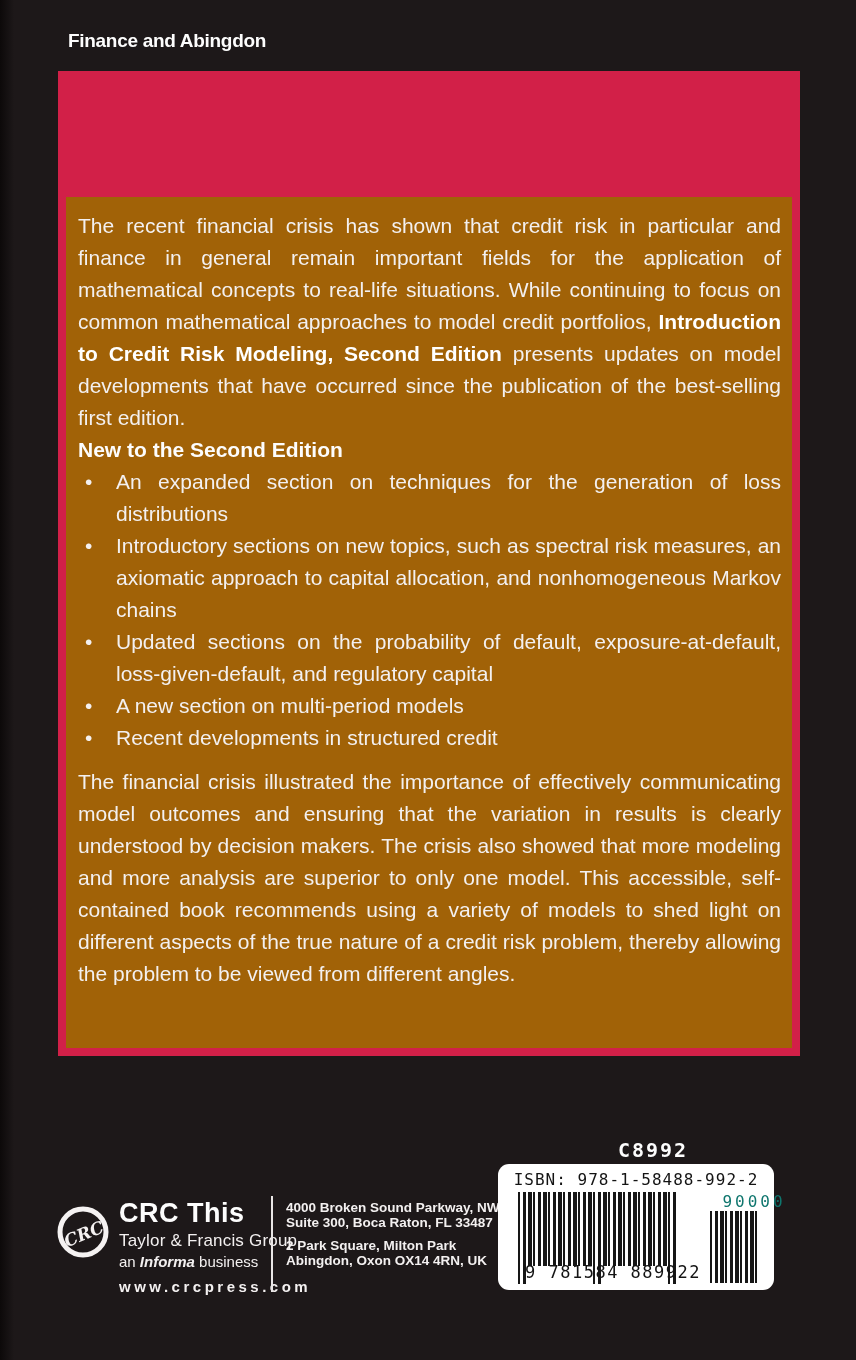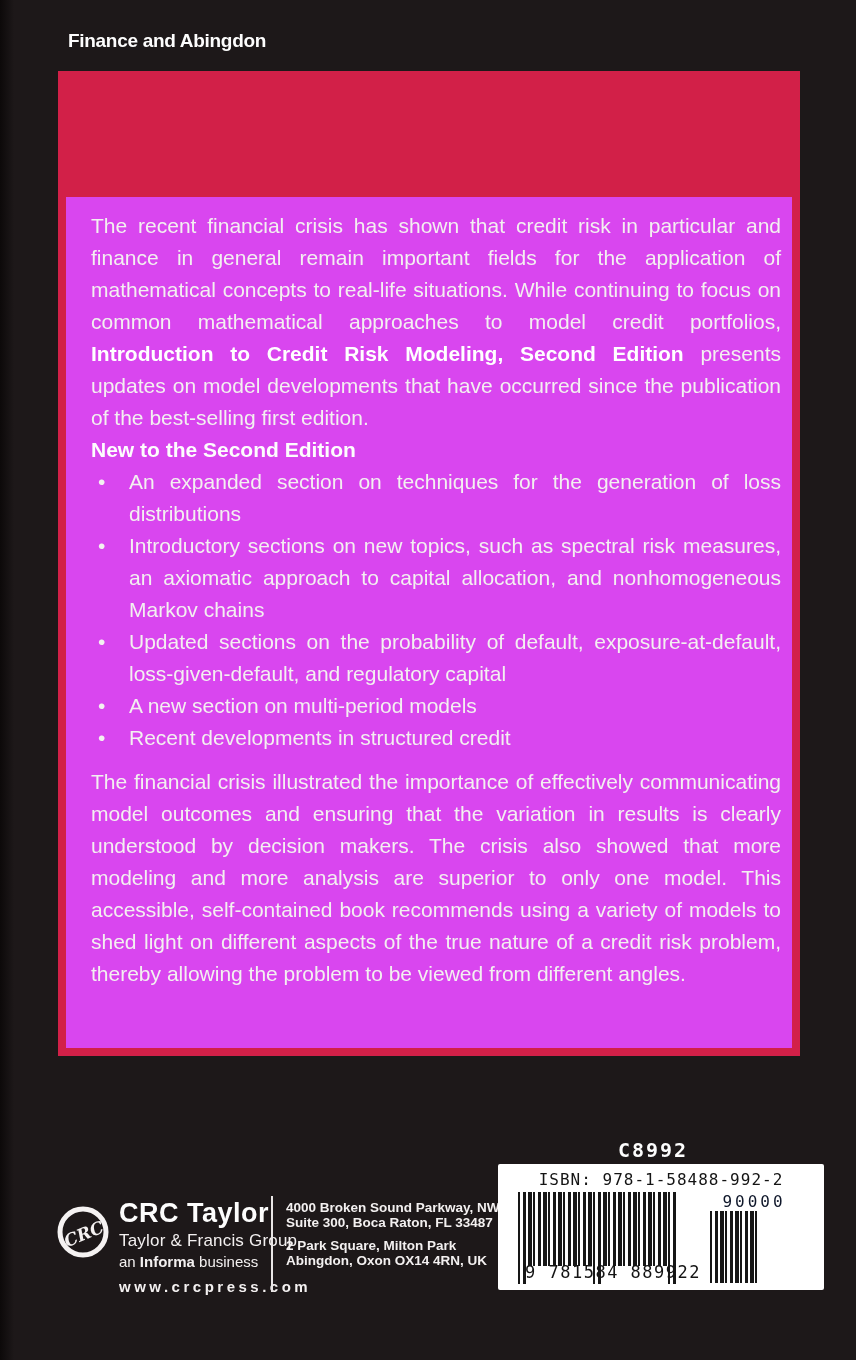--- a/index.html
+++ b/index.html
@@ -31,75 +31,75 @@
     transform:scaleX(0.82); transform-origin:50% 50%;
   }
   .book-subtitle {
     margin-top:5px;
     font-size:31px; font-weight:800; letter-spacing:-0.5px;
     white-space:nowrap; color:#ffffff;
     transform:scaleX(0.86); transform-origin:50% 50%;
   }
   .content-panel {
     position:absolute; left:8px; right:8px; top:126px; bottom:8px;
-    background:#d946ef;
-    padding:13px 11px 10px 25px;
+    background:#a16207;
+    padding:13px 11px 10px 12px;
     font-size:21px; line-height:32px;
   }
   .content-panel p { text-align:justify; }
   .bold-inline { font-weight:bold; color:#ffffff; }
   .new-heading { font-size:21px; font-weight:bold; color:#fdfdfd; }
   .bullet-list { list-style:none; }
   .bullet-list li { position:relative; padding-left:38px; text-align:justify; }
   .bullet-dot { position:absolute; left:7px; top:0; font-size:21px; }
   .closing-para { margin-top:12px; }
 
   
   .publisher-block { position:absolute; left:56px; top:1198px; }
   .crc-logo { position:absolute; left:0; top:6px; }
   .press-lines { margin-left:63px; }
   .press-name { font-size:27px; font-weight:bold; letter-spacing:0.5px; color:#fdfdfd; }
   .press-group { font-size:17px; font-weight:normal; letter-spacing:0.2px; margin-top:2px; }
   .press-informa { font-size:15px; margin-top:2px; }
-  .press-informa .informa-bold { font-weight:bold; }
+  .press-informa .informa-bold { font-weight:bold;font-style:italic; }
   .press-site { font-size:15px; font-weight:bold; letter-spacing:3.5px; margin-top:8px; }
   .footer-divider {
     position:absolute; left:271px; top:1196px; width:2px; height:96px; background:#e9e6e6;
   }
   .address-col { position:absolute; left:286px; top:1200px; font-size:13.5px; font-weight:bold; }
   .address-group { margin-bottom:8px; line-height:15px; }
 
   
   .print-code {
     position:absolute; left:498px; top:1138px; width:310px;
     text-align:center; font-family:"DejaVu Sans Mono", monospace;
     font-size:20px; font-weight:bold; letter-spacing:2px; color:#fdfdfd;
   }
   .barcode-box {
-    position:absolute; left:498px; top:1164px; width:326px; height:126px;
-    background:#ffffff; color:#141414; border-radius:2px;
+    position:absolute; left:498px; top:1164px; width:276px; height:126px;
+    background:#ffffff; color:#141414; border-radius:11px;
   }
   .isbn-label {
     position:absolute; top:6px; left:0; width:100%;
     text-align:center; font-family:"DejaVu Sans Mono", monospace;
     font-size:16px; letter-spacing:1px; color:#141414;
   }
   .ean-main { position:absolute; left:20px; top:28px; width:184px; height:92px; }
   .bars { display:flex; align-items:flex-start; overflow:hidden; height:92px; }
   .bar { background:#161616; height:74px; flex:none; }
   .bar.tall { height:92px; }
   .ean-digits {
     position:absolute; left:-15px; top:70px; width:220px;
     font-family:"DejaVu Sans Mono", monospace; font-size:17px; letter-spacing:1.5px;
     color:#141414; text-align:center;
   }
   .ean-supp { position:absolute; left:212px; top:28px; width:88px; }
   .supp-digits {
     font-family:"DejaVu Sans Mono", monospace; font-size:16px; letter-spacing:3px;
-    text-align:center; color:#0f172a; height:18px;
+    text-align:center; color:#0f766e; height:18px;
   }
   .ean-supp .bars { height:72px; margin-top:1px; }
   .ean-supp .bar { height:72px; }
 </style>
 </head>
 <body>
 
 <div class="spine-shadow"></div>
 
 <div class="category-label">Finance and Abingdon</div>
@@ -124,21 +124,21 @@
 </div>
 
 <div class="publisher-block">
   <div class="crc-logo">
     <svg width="54" height="56" viewBox="0 0 54 56">
       <circle cx="27" cy="28" r="23" fill="none" stroke="#f5f2f2" stroke-width="5"></circle>
       <text x="27" y="36" transform="rotate(-22 27 28)" text-anchor="middle" font-family="DejaVu Serif, serif" font-size="17" font-weight="bold" font-style="italic" fill="#f5f2f2">CRC</text>
     </svg>
   </div>
   <div class="press-lines">
-    <div class="press-name">CRC Taylor</div>
+    <div class="press-name">CRC This</div>
     <div class="press-group">Taylor &amp; Francis Group</div>
     <div class="press-informa"><span>an </span><span class="informa-bold">Informa</span><span> business</span></div>
     <div class="press-site">www.crcpress.com</div>
   </div>
 </div>
 
 <div class="footer-divider"></div>
 
 <div class="address-col">
   <div class="address-group">

